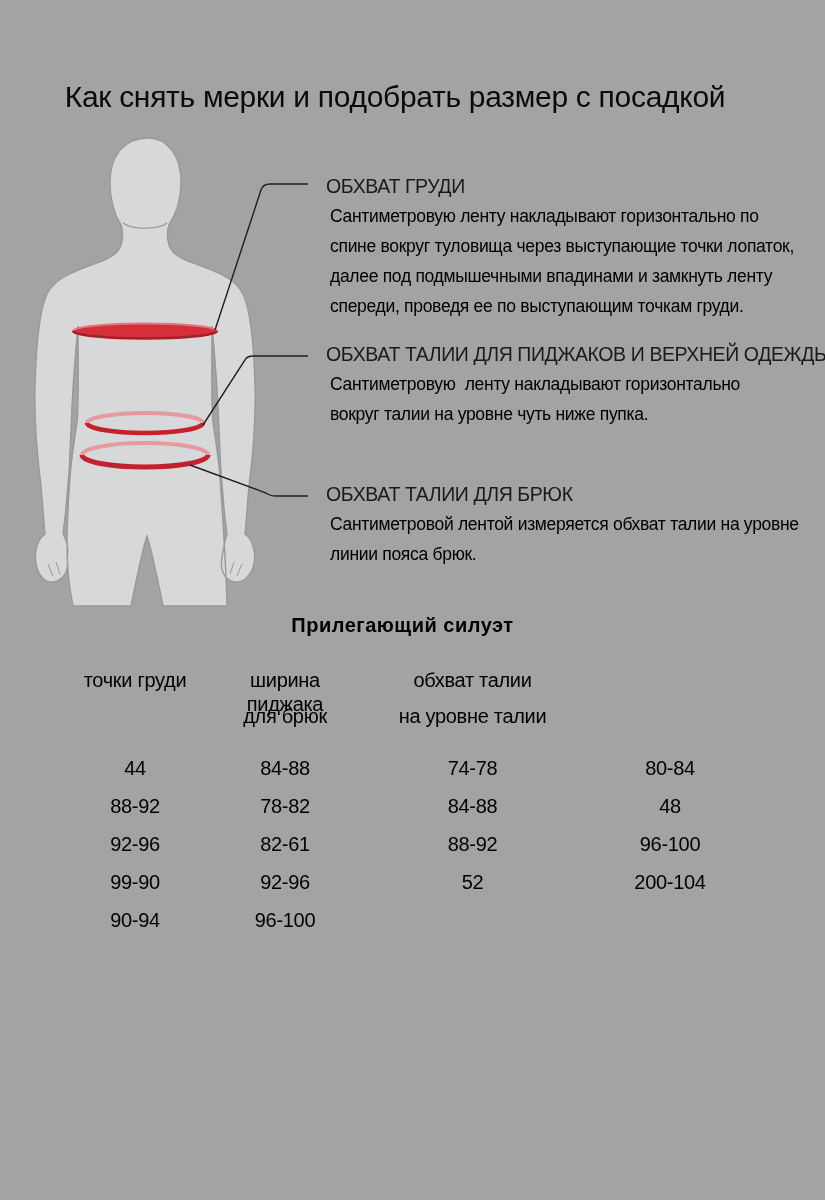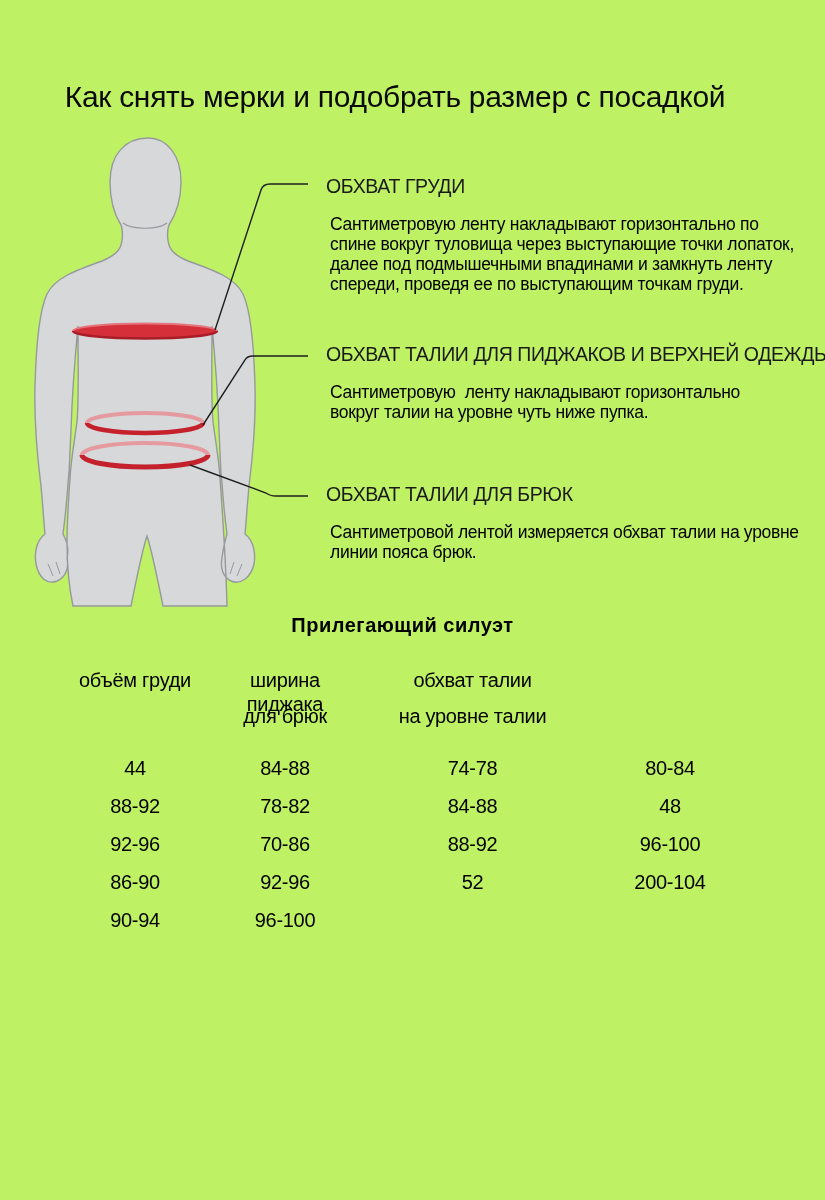--- a/index.html
+++ b/index.html
@@ -1,30 +1,30 @@
 <!DOCTYPE html>
 <html><head>
 <meta charset="utf-8">
 <style>
   html,body{margin:0;padding:0;background:#ffffff;}
   .canvas{
-    position:relative;width:825px;height:1200px;background:#bef264;overflow:hidden;
+    position:relative;width:825px;height:1200px;background:#a3a3a3;overflow:hidden;
     font-family:"Liberation Sans","DejaVu Sans",sans-serif;color:#000;
   }
   .page-title{
     position:absolute;top:80px;left:0;width:790px;text-align:center;
     font-size:30px;font-weight:400;letter-spacing:-0.3px;color:#0a0a0a;
   }
   .figure-wrap{position:absolute;left:20px;top:128px;width:300px;height:480px;}
   .callout{position:absolute;left:326px;width:505px;}
   .callout-heading{
     font-size:19.5px;font-weight:400;letter-spacing:-0.4px;color:#1a1a1a;line-height:22px;
   }
   .callout-body{
-    margin-top:17px;padding-left:4px;font-size:17.5px;line-height:20px;
+    margin-top:4px;padding-left:4px;font-size:17.5px;line-height:30px;
     letter-spacing:-0.3px;white-space:pre-wrap;color:#000;width:470px;
   }
   .section-title{
     position:absolute;top:614px;left:0;width:805px;text-align:center;
     font-size:20px;font-weight:700;letter-spacing:0.5px;color:#000;
   }
   .size-table{
     position:absolute;left:55px;top:668px;width:695px;
     display:grid;grid-template-columns:160px 140px 235px 160px;
     font-size:20px;letter-spacing:-0.3px;
@@ -110,21 +110,21 @@
 
   <div class="callout" style="top:483px;">
     <div class="callout-heading">ОБХВАТ ТАЛИИ ДЛЯ БРЮК</div>
     <div class="callout-body">Сантиметровой лентой измеряется обхват талии на уровне
 линии пояса брюк.</div>
   </div>
 
   <div class="section-title">Прилегающий силуэт</div>
 
   <div class="size-table">
-    <div class="cell hcell">объём груди</div>
+    <div class="cell hcell">точки груди</div>
     <div class="cell hcell">ширина пиджака</div>
     <div class="cell hcell">обхват талии</div>
 
     <div class="cell hcell"></div>
     <div class="cell hcell"></div>
     <div class="cell hcell">для брюк</div>
     <div class="cell hcell">на уровне талии</div>
 
     <div class="hspacer"></div>
 
@@ -132,25 +132,25 @@
     <div class="cell dcell">84-88</div>
     <div class="cell dcell">74-78</div>
     <div class="cell dcell">80-84</div>
 
     <div class="cell dcell">88-92</div>
     <div class="cell dcell">78-82</div>
     <div class="cell dcell">84-88</div>
 
     <div class="cell dcell">48</div>
     <div class="cell dcell">92-96</div>
-    <div class="cell dcell">70-86</div>
+    <div class="cell dcell">82-61</div>
     <div class="cell dcell">88-92</div>
 
     <div class="cell dcell">96-100</div>
-    <div class="cell dcell">86-90</div>
+    <div class="cell dcell">99-90</div>
     <div class="cell dcell">92-96</div>
 
     <div class="cell dcell">52</div>
     <div class="cell dcell">200-104</div>
     <div class="cell dcell">90-94</div>
     <div class="cell dcell">96-100</div>
   </div>
 
 </div>
 

